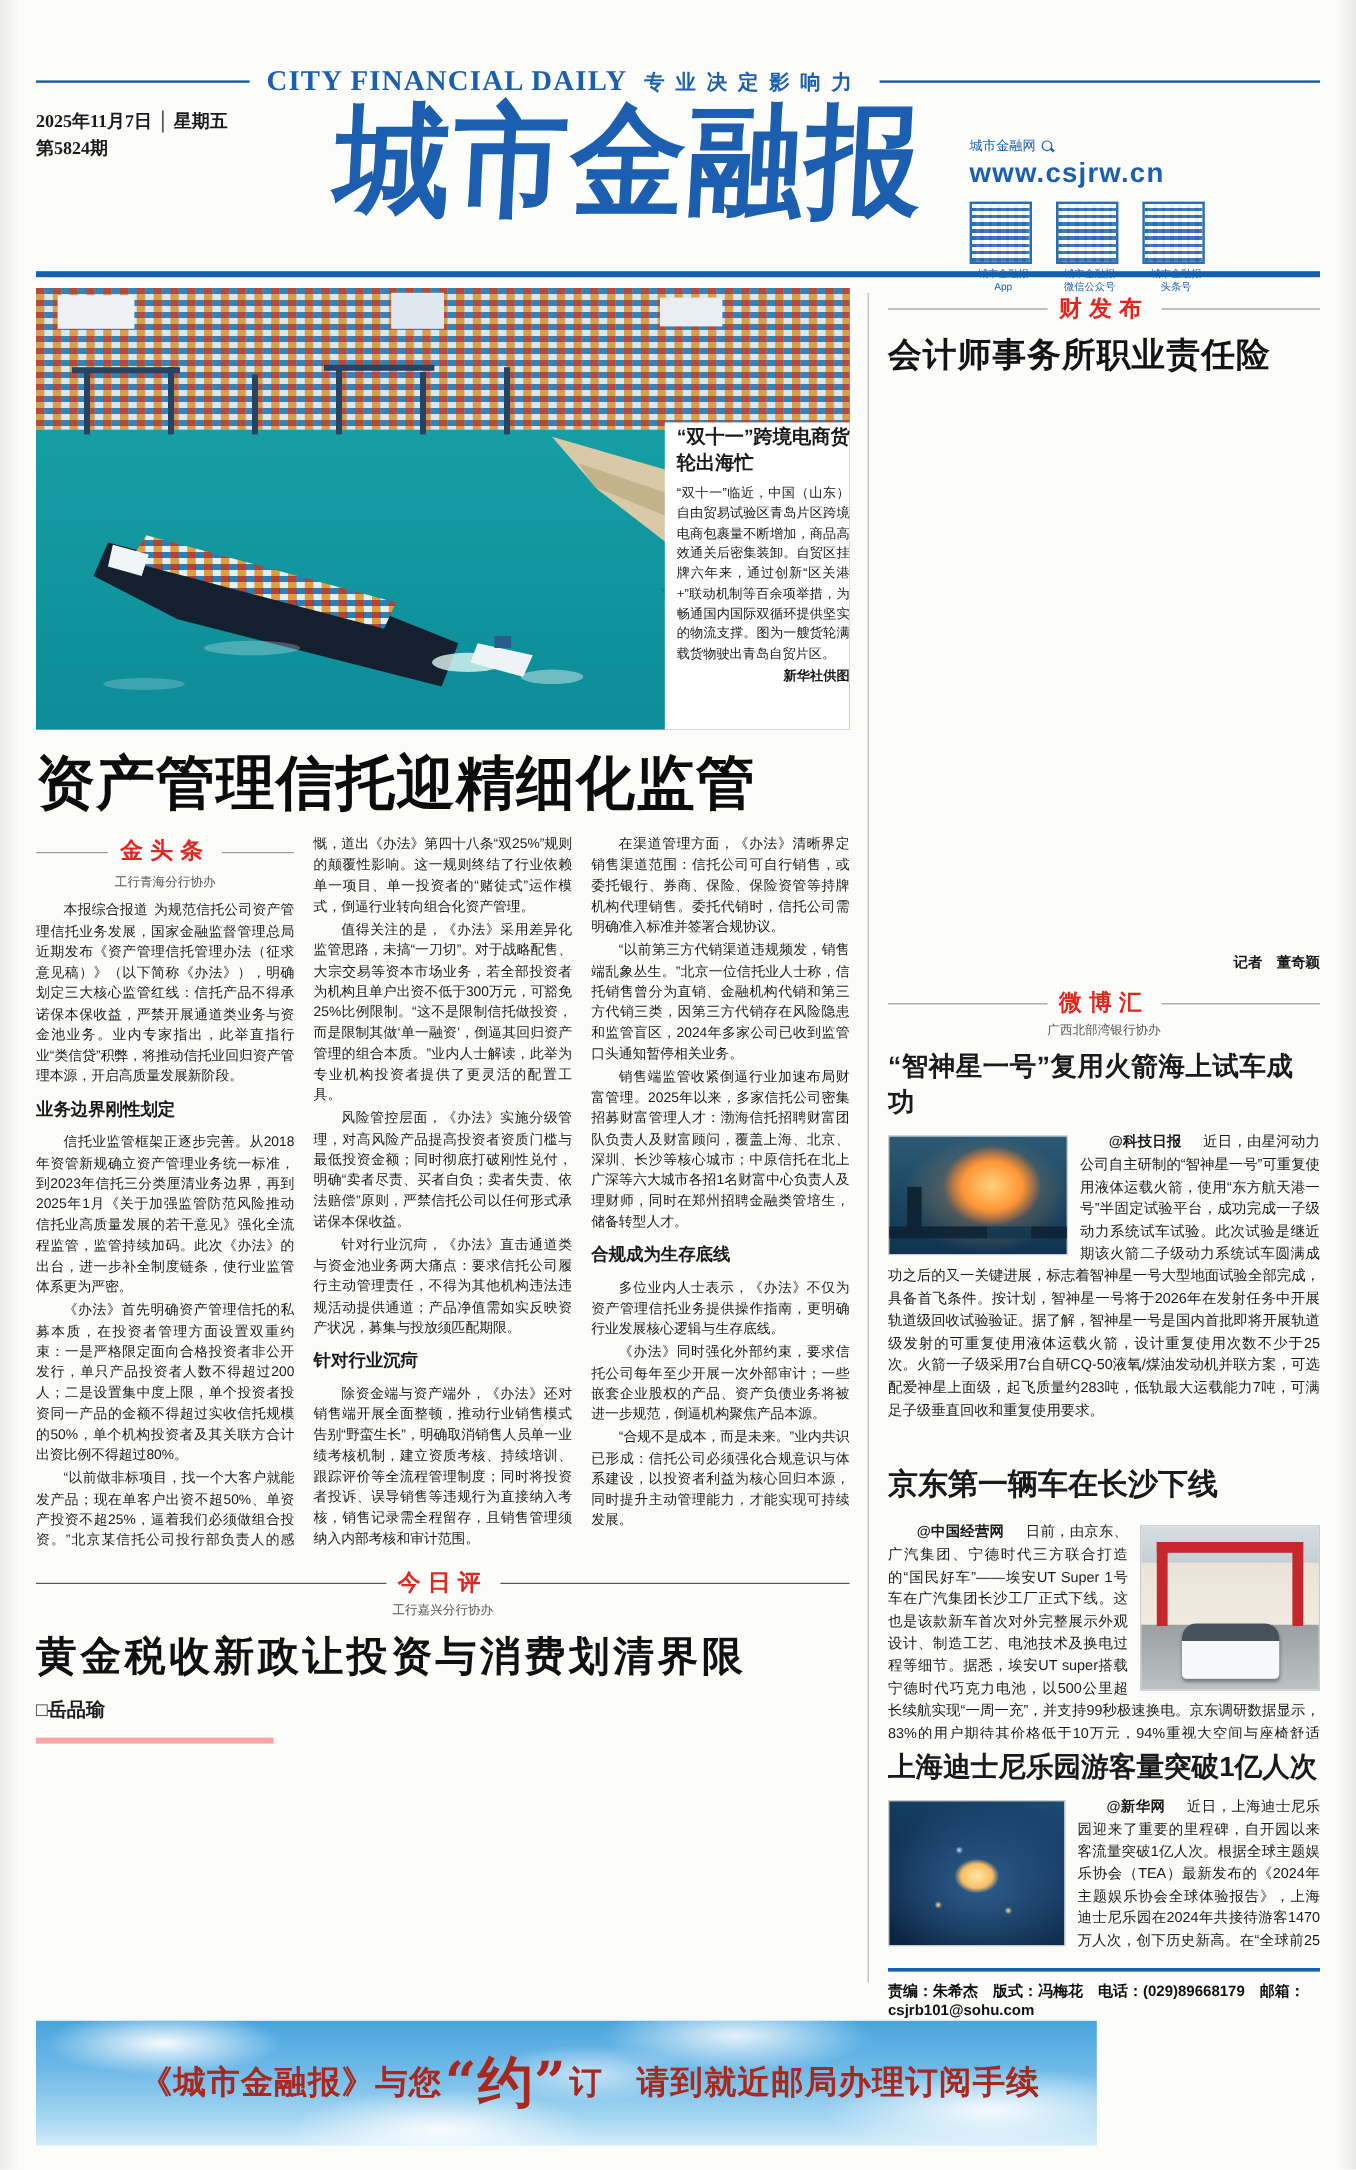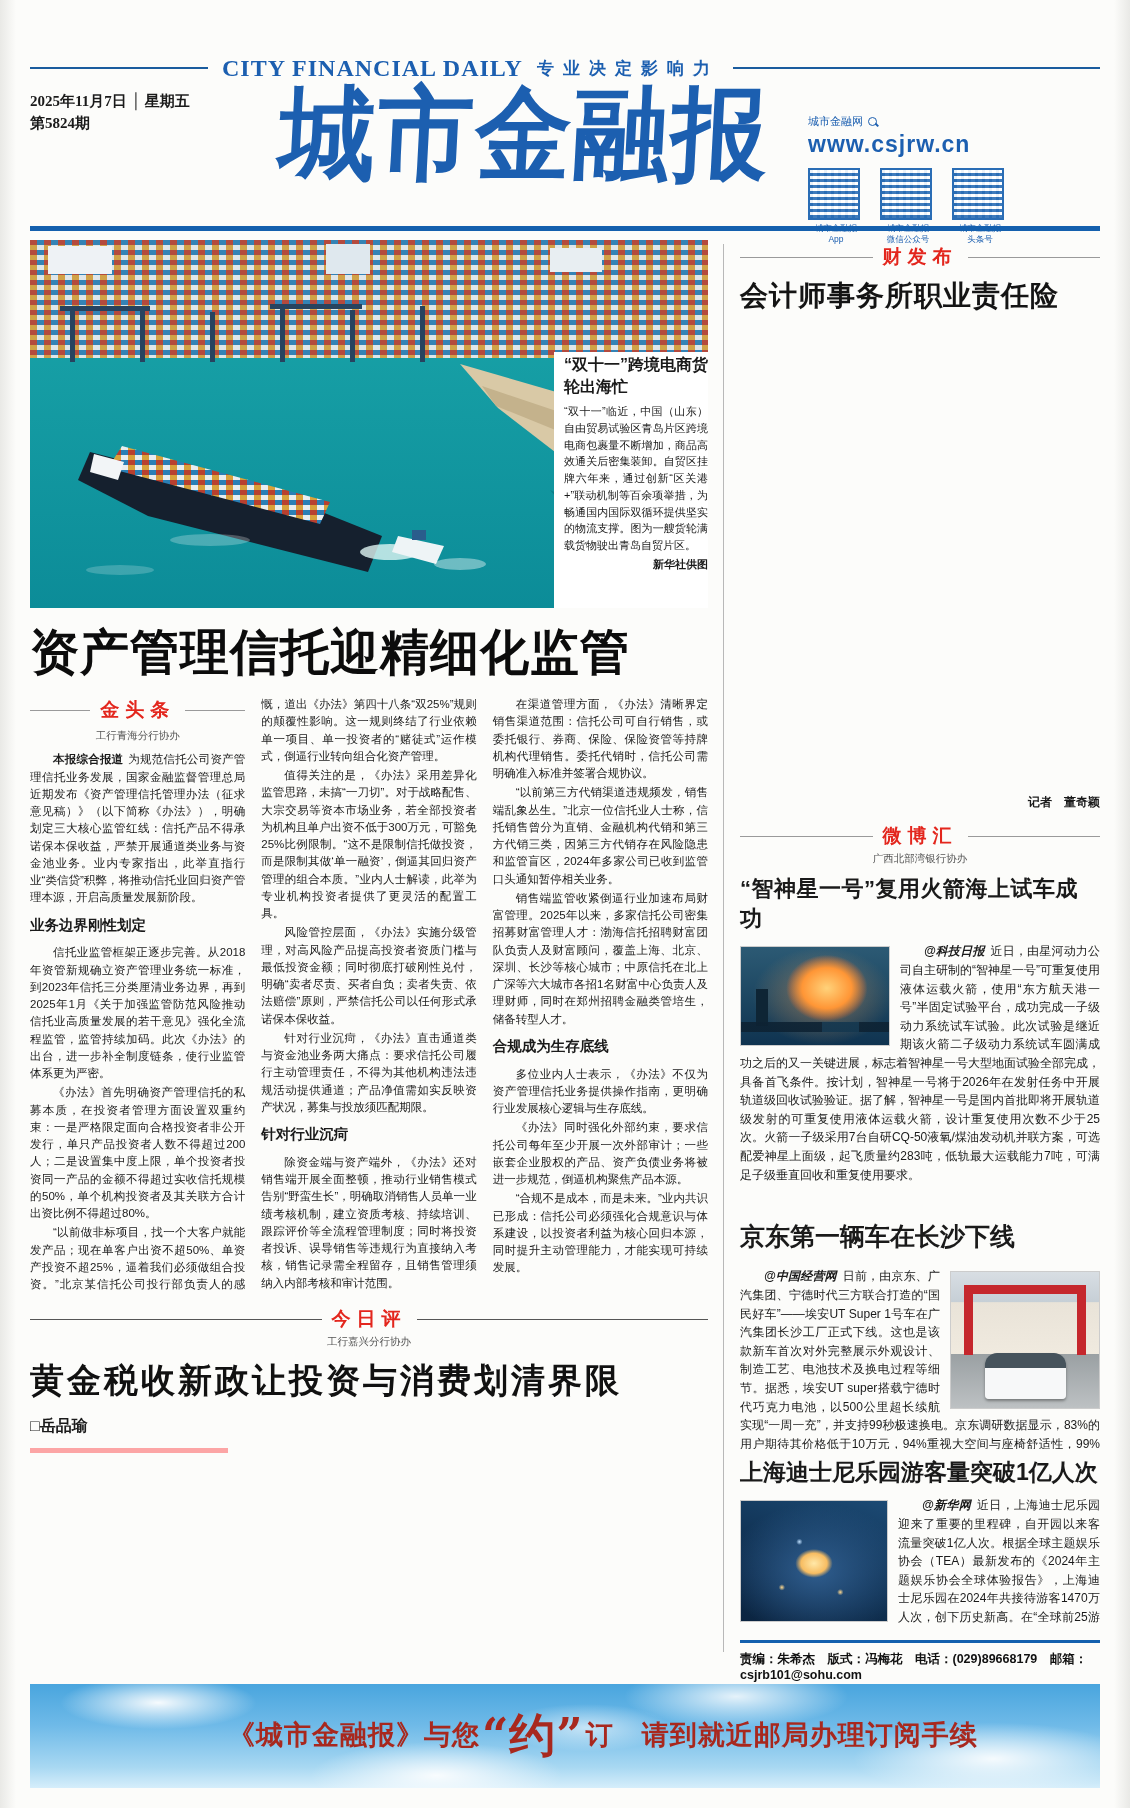--- a/index.html
+++ b/index.html
@@ -50,21 +50,21 @@
   .credit{display:block;text-align:right;font-weight:700;margin-top:2px;}
   .headline1{font-size:49px;font-weight:900;letter-spacing:1px;margin:12px 0 10px;color:#0c0c0c;white-space:nowrap;}
   .badge-row{display:flex;align-items:center;gap:10px;}
   .badge-row .line{flex:1;height:1px;background:#9a9a9a;}
   .badge{color:#e3261d;font-size:19px;font-weight:800;letter-spacing:6px;white-space:nowrap;}
   .badge-org{text-align:center;font-size:10.5px;color:#555;margin:3px 0 8px;}
   .art{columns:3;column-gap:16px;column-fill:auto;height:600px;overflow:hidden;
     font-size:11.5px;line-height:1.5;text-align:justify;}
   .art p{margin:0 0 2px;text-indent:2em;}
   .art p.sub{font-weight:800;font-size:14.5px;margin:8px 0;text-indent:0;}
-  .pre{margin-right:5px;font-weight:700;margin-top:21px;}
+  .pre{margin-right:5px;font-weight:400;margin-top:21px;}
   .pre:empty{display:none;}
   
   .today{margin-top:10px;}
   .today .line{background:#555;}
   .today-headline{font-size:34px;font-weight:800;letter-spacing:3px;margin:9px 0 10px;color:#111;}
   .today-body{columns:3;column-gap:16px;column-fill:auto;height:238px;overflow:hidden;
     font-size:11.5px;line-height:1.52;text-align:justify;
     font-family:"DejaVu Serif","Liberation Serif",serif;font-style:italic;color:#1b1b1b;}
   .today-body p{margin:0 0 2px;text-indent:2em;}
   .author{font-style:normal;font-family:"Liberation Sans",sans-serif;font-size:16px;font-weight:700;
@@ -79,21 +79,21 @@
   .fabu-body p{margin:0;text-indent:2em;}
   .reporter{text-align:right;font-weight:700;font-size:12px;margin:4px 0 12px;}
   .rocket-h{font-size:22px;font-weight:700;margin:8px 0 8px;letter-spacing:.5px;}
   .jd-h{font-size:25px;font-weight:700;margin:8px 0 14px;}
   .disney-h{font-size:23px;font-weight:700;margin:8px 0 8px;}
   .story-body{overflow:hidden;}
   .story-body p{margin:0;text-indent:2em;}
   .rocket-body{height:270px;}
   .jd-body{height:182px;}
   .disney-body{height:130px;}
-  .lead-at{margin-right:6px;font-weight:800;font-style:italic;}
+  .lead-at{margin-right:18px;font-weight:800;}
   .ph{border:1px solid #ccc;box-sizing:border-box;}
   .ph-rocket{float:left;width:150px;height:100px;margin:4px 10px 2px 0;
     background:
       radial-gradient(55px 45px at 58% 42%, #ffd27a 0%, #ff9636 45%, rgba(255,120,40,.25) 68%, rgba(0,0,0,0) 74%),
       radial-gradient(100px 70px at 55% 50%, rgba(255,170,90,.45), rgba(0,0,0,0) 70%),
       linear-gradient(180deg,#2c5a74 0%,#1c4560 55%,#0f3350 100%);position:relative;}
   .ph-rocket::before{content:"";position:absolute;left:10%;bottom:20%;width:12px;height:38%;background:#0e2535;}
   .ph-rocket::after{content:"";position:absolute;left:0;right:0;bottom:14%;height:10px;background:linear-gradient(90deg,#0d2233 0 55%,#14374f 55% 80%,#0d2233 80%);opacity:.9;}
   .ph-car{float:right;width:150px;height:138px;margin:4px 0 2px 10px;position:relative;
     background:linear-gradient(180deg,#d8dee3 0%,#c6cfd6 22%,#e9e3d8 22.5%,#f0eadf 60%,#9aa0a3 60.5%,#bdc1c3 100%);}
@@ -103,21 +103,21 @@
   .ph-disney{float:left;width:148px;height:122px;margin:4px 10px 2px 0;
     background:
       radial-gradient(26px 20px at 50% 52%, #ffe8a8 0%, #f7bd62 50%, rgba(0,0,0,0) 72%),
       radial-gradient(4px 4px at 28% 72%, #ffd98f, rgba(0,0,0,0) 80%),
       radial-gradient(4px 4px at 68% 76%, #ffd98f, rgba(0,0,0,0) 80%),
       radial-gradient(4px 4px at 40% 34%, #bfe0ff, rgba(0,0,0,0) 80%),
       radial-gradient(120px 90px at 52% 58%, #2f5d8e, rgba(0,0,0,0) 75%),
       linear-gradient(200deg,#1c4a74 0%,#113355 50%,#0b2440 100%);}
   .credits{border-top:3px solid #1460ae;margin-top:14px;padding-top:8px;font-size:12.5px;font-weight:700;color:#111;}
   
-  .banner{position:absolute;left:30px;top:1684px;width:1070px;height:104px;display:flex;align-items:center;
+  .banner{position:absolute;left:30px;top:1684px;width:884px;height:104px;display:flex;align-items:center;
     background:linear-gradient(180deg,#49a5de 0%,#6fbae8 40%,#a8d8f2 80%,#d6eefb 100%);overflow:hidden;}
   .banner::before{content:"";position:absolute;inset:0;
     background:
       radial-gradient(140px 38px at 12% 18%, rgba(255,255,255,.95), rgba(0,0,0,0) 70%),
       radial-gradient(180px 48px at 38% 88%, rgba(255,255,255,.9), rgba(0,0,0,0) 70%),
       radial-gradient(160px 44px at 66% 12%, rgba(255,255,255,.85), rgba(0,0,0,0) 70%),
       radial-gradient(200px 52px at 90% 72%, rgba(255,255,255,.9), rgba(0,0,0,0) 70%),
       radial-gradient(120px 34px at 52% 42%, rgba(255,255,255,.6), rgba(0,0,0,0) 70%);}
   .bn-left{width:268px;padding-left:16px;font-size:13px;line-height:1.75;color:#141414;position:relative;z-index:1;}
   .bn-center{flex:1;text-align:center;color:#a8281e;font-weight:900;font-size:27px;letter-spacing:1px;position:relative;z-index:1;white-space:nowrap;}

